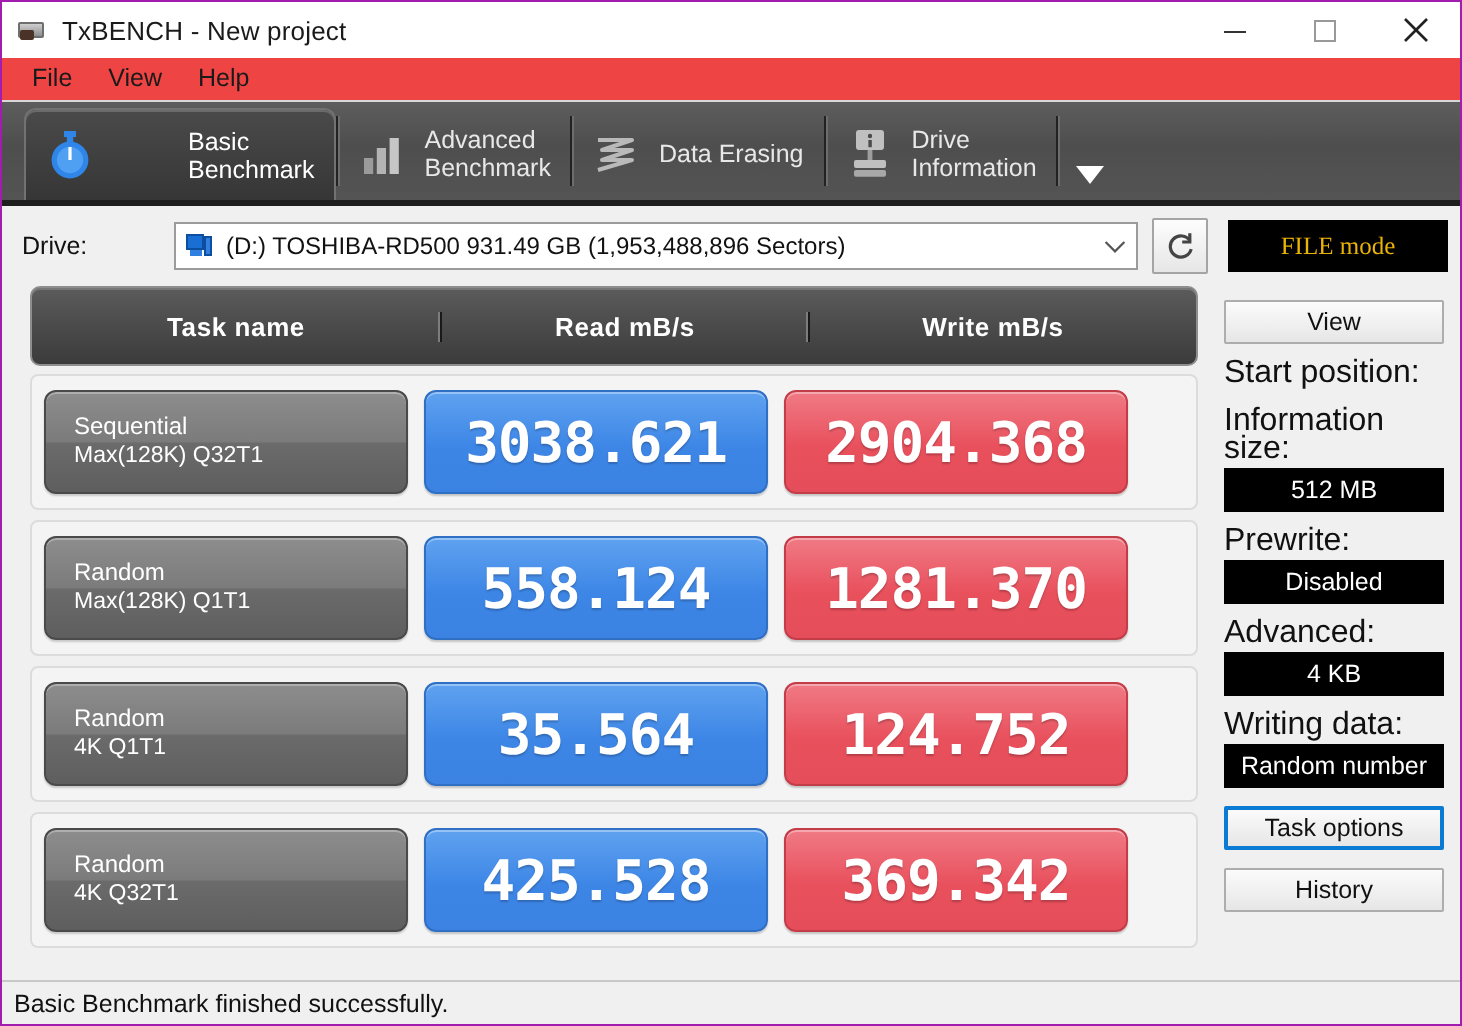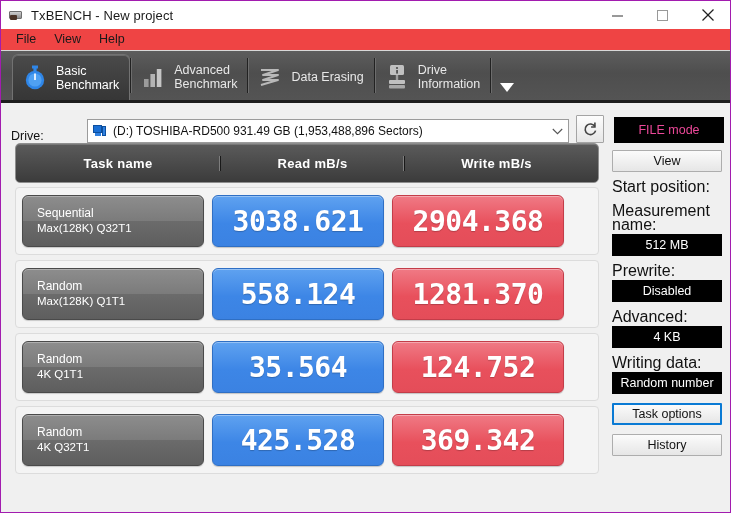--- a/index.html
+++ b/index.html
@@ -152,21 +152,21 @@
     width: 0; height: 0;
     border-left: 7px solid transparent;
     border-right: 7px solid transparent;
     border-top: 9px solid #ffffff;
   }
 
   
   .driverow {
     height: 40px;
     display: flex;
-    align-items: flex-end;
+    align-items: center;
     padding: 0 6px 0 10px;
     box-sizing: border-box;
     background: #f0f0f0;
   }
   .drive-label {
     font-size: 12.5px;
     color: #111;
     width: 76px;
     flex: 0 0 auto;
   }
@@ -229,26 +229,27 @@
     align-items: center;
     justify-content: center;
     flex: 0 0 auto;
     border-radius: 1px;
   }
   .filemode-btn {
     width: 108px; height: 24px;
     margin-left: 10px;
     background: #000000;
     border: 1px solid #000;
-    color: #ec4899;
+    color: #eab308;
     font-size: 12.5px;
     display: flex;
     align-items: center;
     justify-content: center;
     flex: 0 0 auto;
+    font-family: Liberation Serif, serif;
   }
 
   
   .main {
     display: flex;
     padding: 0 6px 0 8px;
     box-sizing: border-box;
     height: 336px;
   }
   .results {
@@ -451,21 +452,21 @@
   </div>
 
   <div class="menubar">
     <div class="menu-item">File</div>
     <div class="menu-item">View</div>
     <div class="menu-item">Help</div>
   </div>
 
   <div class="tabstrip">
 
-    <div class="tab active" style="margin-left:11px;">
+    <div class="tab active" style="margin-left:11px;gap:38px;">
       <div class="tab-icon">
         <svg width="24" height="26" viewBox="0 0 24 26">
           <rect x="9" y="0.5" width="6" height="3" fill="#2f86e8"></rect>
           <circle cx="12" cy="15" r="9.2" fill="#2f86e8"></circle>
           <circle cx="12" cy="15" r="6.6" fill="#4fa0f2"></circle>
           <line x1="12" y1="15" x2="12" y2="8.5" stroke="#ffffff" stroke-width="1.6"></line>
           <rect x="10.4" y="3" width="3.2" height="3.2" fill="#2f86e8"></rect>
         </svg>
       </div>
       <div class="tab-label">Basic
@@ -611,21 +612,21 @@
       </div>
 
     </div>
 
     <div class="sidebar">
       <div class="spacer-6"></div>
       <div class="side-btn">View</div>
 
       <div class="side-label">Start position:</div>
 
-      <div class="side-label">Measurement name:</div>
+      <div class="side-label">Information size:</div>
       <div class="side-value">512 MB</div>
 
       <div class="side-label">Prewrite:</div>
       <div class="side-value">Disabled</div>
 
       <div class="side-label">Advanced:</div>
       <div class="side-value">4 KB</div>
 
       <div class="side-label">Writing data:</div>
       <div class="side-value">Random number</div>
@@ -633,14 +634,17 @@
       <div class="spacer-8"></div>
       <div class="side-btn accent">Task options</div>
 
       <div class="spacer-8"></div>
       <div class="side-btn">History</div>
     </div>
 
   </div>
 
 
+  <div class="statusbar">
+    <div class="status-text">Basic Benchmark finished successfully.</div>
+  </div>
 
 </div>
 
 </body></html>

